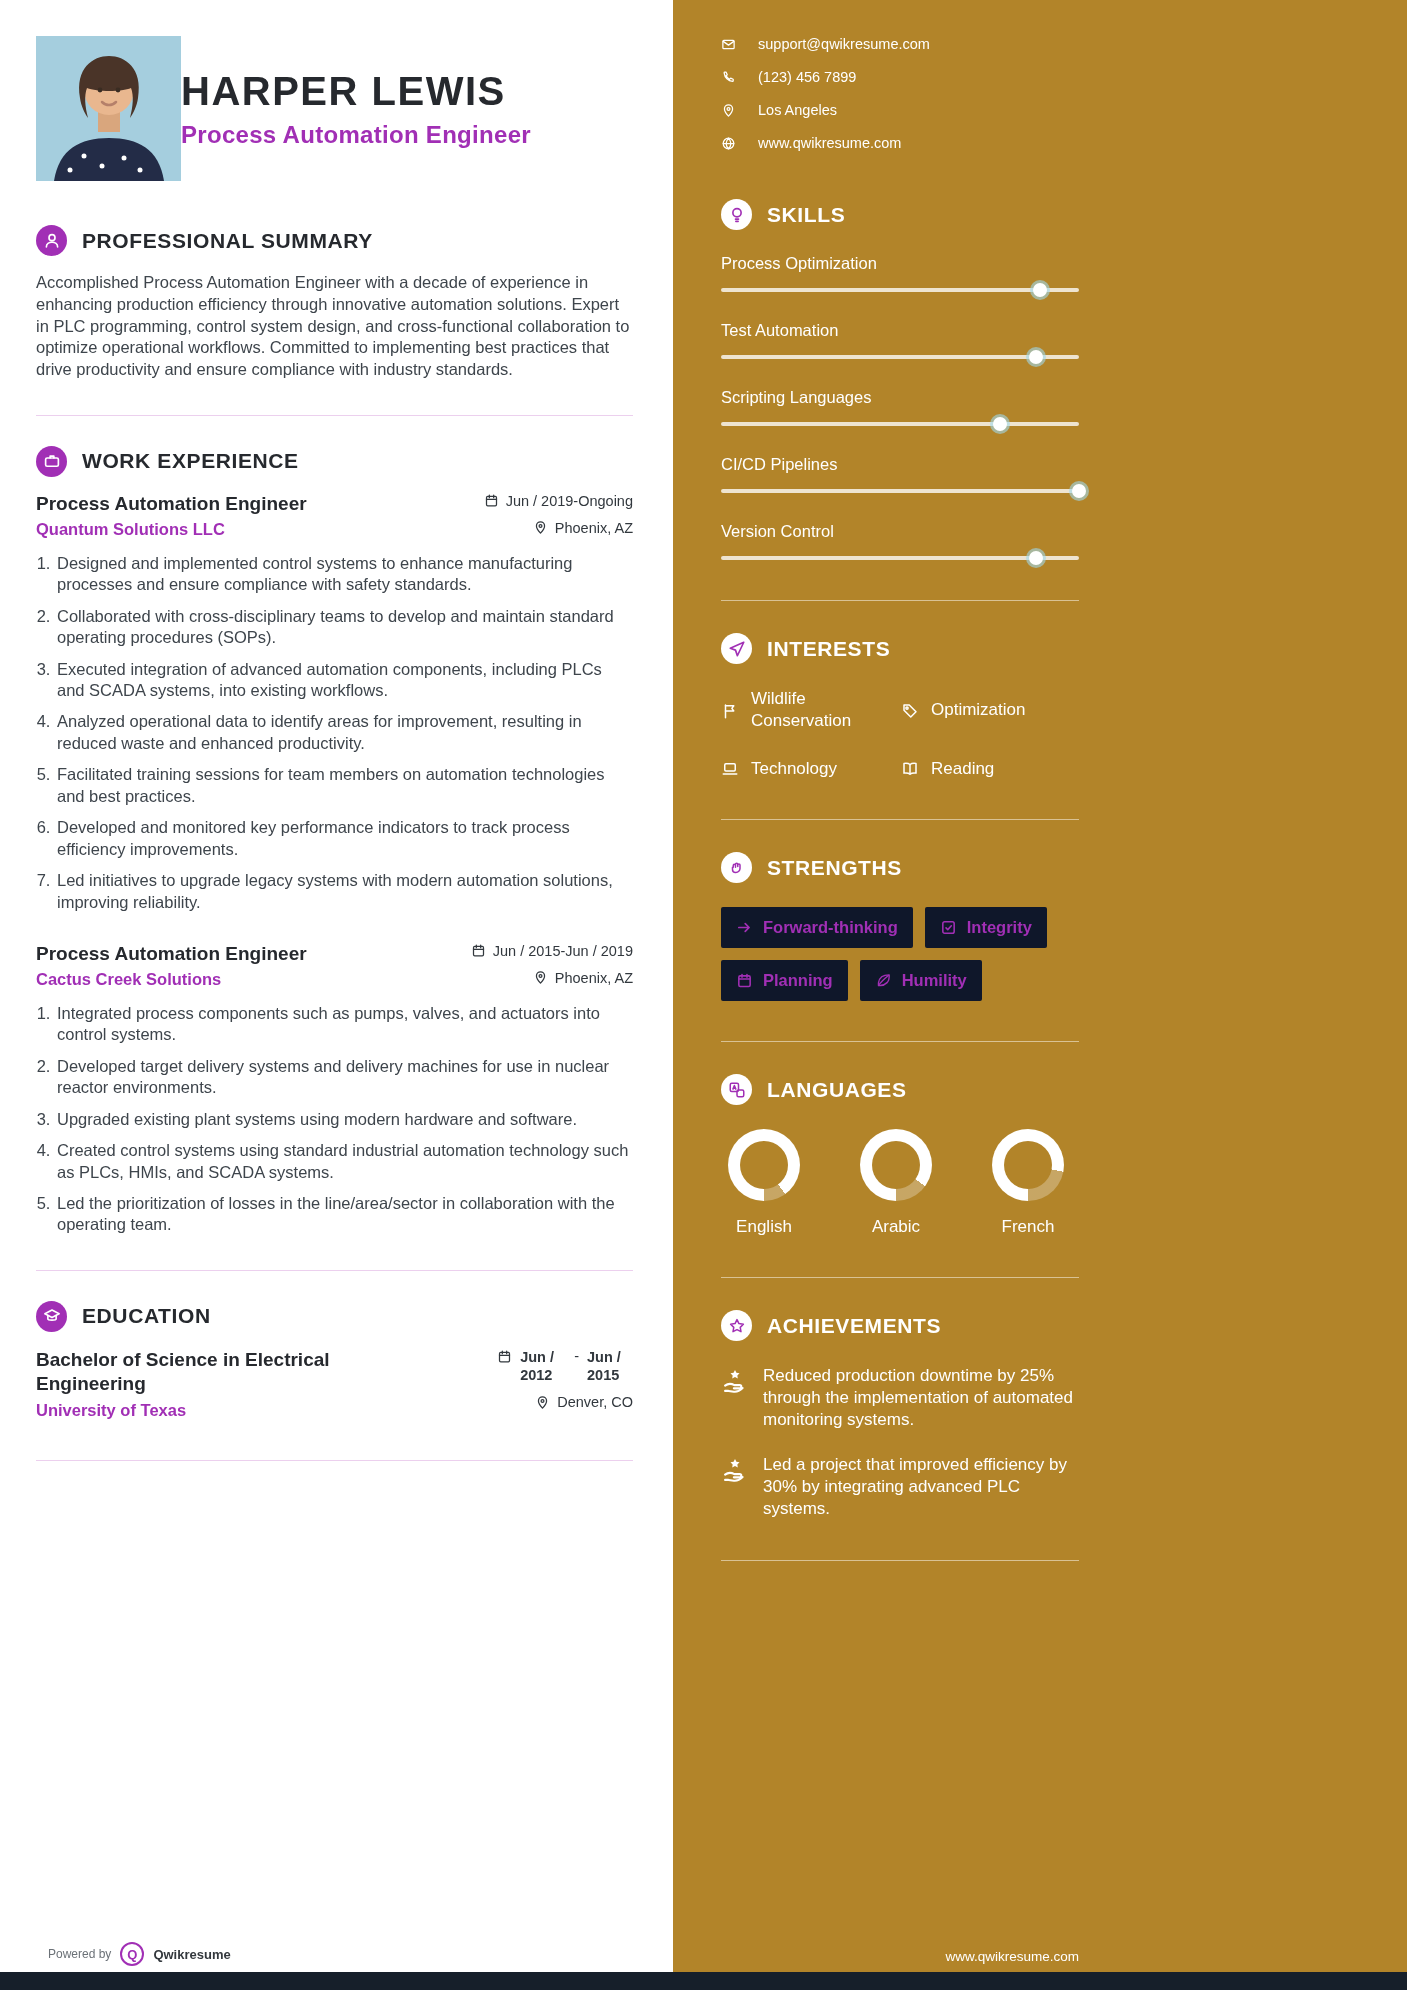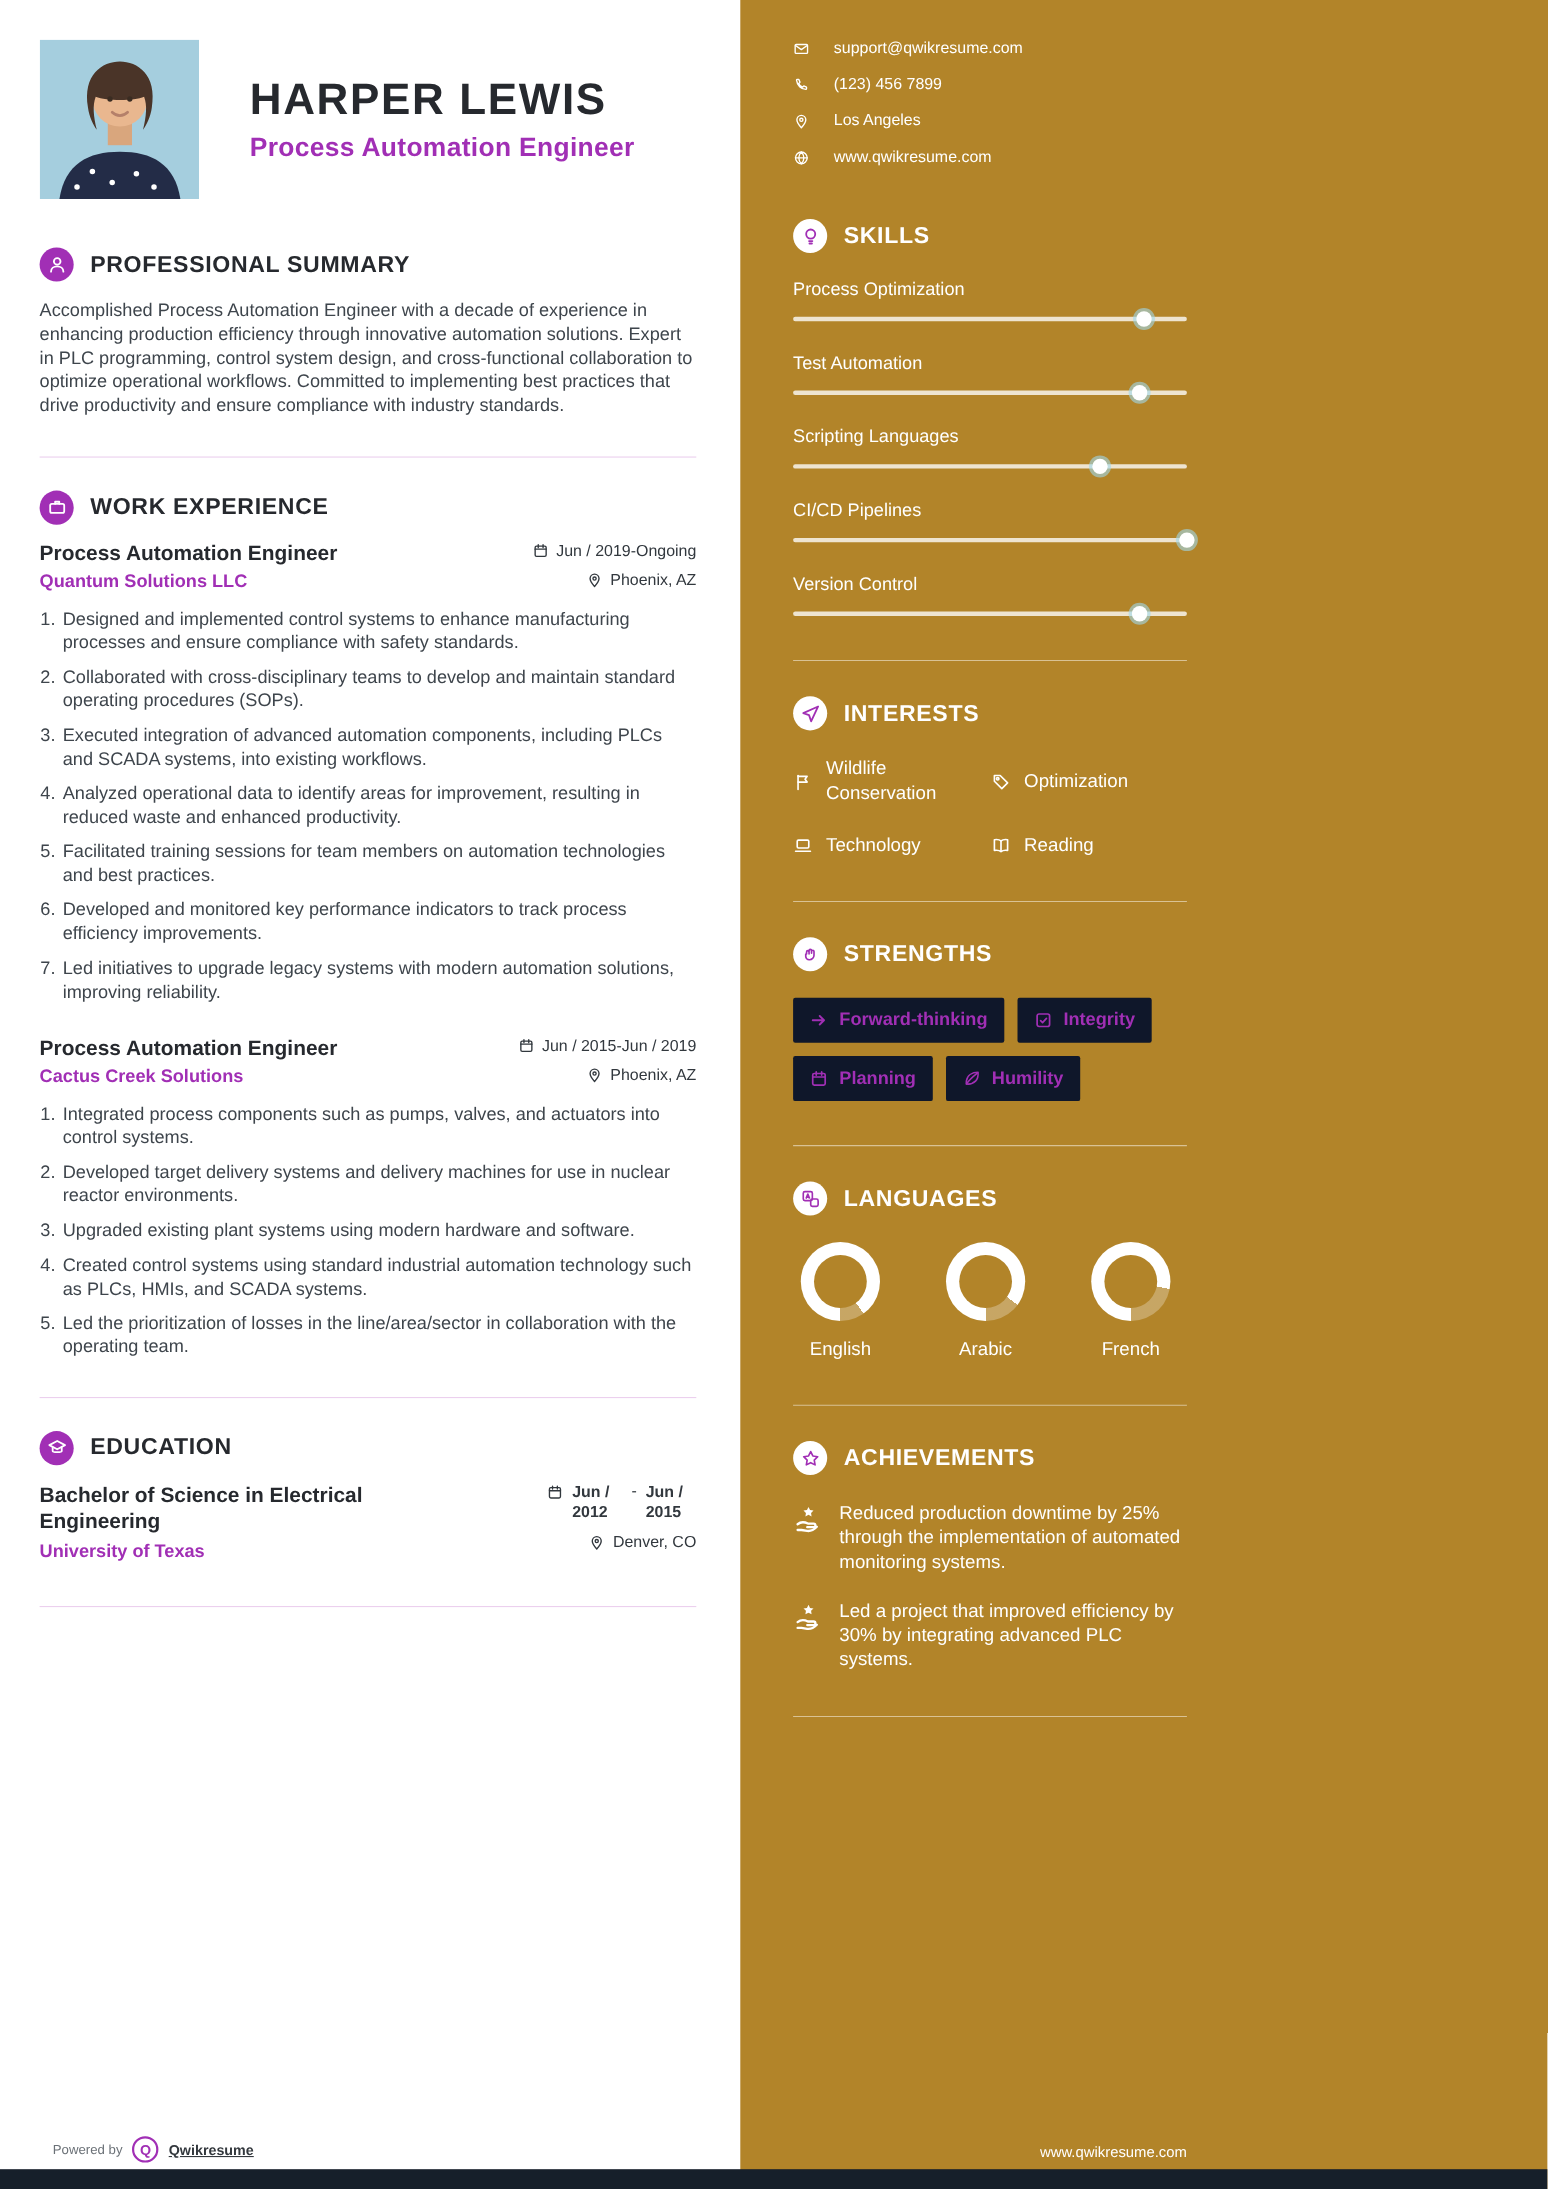--- a/index.html
+++ b/index.html
@@ -3,21 +3,21 @@
 <meta charset="utf-8">
 <style>
   * { margin:0; padding:0; box-sizing:border-box; }
   html,body { background:#ffffff; }
   body { font-family:"Liberation Sans", sans-serif; color:#3c434a; }
   .page { position:relative; width:1407px; height:1990px; margin:0 auto; display:flex; background:#fff; overflow:hidden; }
 
   
   .left { width:673px; padding:36px 40px 0 36px; position:relative; }
 
-  .id-header { display:flex; align-items:center; gap:46px; margin-bottom:44px; }
+  .id-header { display:flex; align-items:center; margin-bottom:44px; }
   .photo { width:145px; height:145px; flex:0 0 145px; overflow:hidden; }
   .photo svg { display:block; }
   .id-text h1 { font-size:40px; font-weight:800; letter-spacing:1.5px; color:#26292e; line-height:1.1; }
   .id-text .cand-title { margin-top:8px; font-size:24px; font-weight:600; color:#a12fb5; letter-spacing:.3px; }
 
   .sec-head { display:flex; align-items:center; gap:15px; margin-bottom:16px; }
   .ic-circle { width:31px; height:31px; border-radius:50%; display:flex; align-items:center; justify-content:center; flex:0 0 31px; }
   .ic-circle svg { width:18px; height:18px; }
   .ic-accent { background:#a12fb5; color:#fff; }
   .ic-white { background:#fff; color:#a12fb5; }
@@ -43,21 +43,21 @@
   .edu-school { margin-top:6px; font-size:16.5px; font-weight:600; color:#a12fb5; }
   .edu-meta { display:flex; flex-direction:column; align-items:flex-end; gap:10px; }
   .edu-dates { display:flex; align-items:flex-start; gap:8px; font-size:14.5px; color:#32383e; }
   .edu-dates svg { width:15px; height:15px; margin-top:1px; }
   .date-stack { width:46px; line-height:1.25;font-weight:bold; }
   .edu-note { margin-top:16px; font-size:16.5px; color:#3e454c; }
 
   .left-footer { position:absolute; left:48px; bottom:24px; display:flex; align-items:center; gap:9px; }
   .powered { font-size:12px; color:#6b7177; }
   .logo-mark { width:24px; height:24px; border:2.5px solid #a12fb5; border-radius:50%; color:#a12fb5; font-weight:800; font-size:13px; display:flex; align-items:center; justify-content:center; }
-  .brand { font-size:13px; font-weight:700; color:#33383d; text-decoration:underline; }
+  .brand { font-size:13px; font-weight:700; color:#33383d; }
 
   
   .right { flex:1; background:#b28429; color:#fff; padding:36px 0 0 48px; position:relative; }
   .side-content { width:358px; }
 
   .contact-row { display:flex; align-items:center; gap:22px; margin-bottom:17px; font-size:14.5px; }
   .contact-row svg { width:15px; height:15px; flex:0 0 15px; }
 
   .side-section-head { display:flex; align-items:center; gap:15px; margin:0 0 24px; }
   .side-section-head h2 { font-size:21px; font-weight:800; letter-spacing:.6px; color:#fff; }

